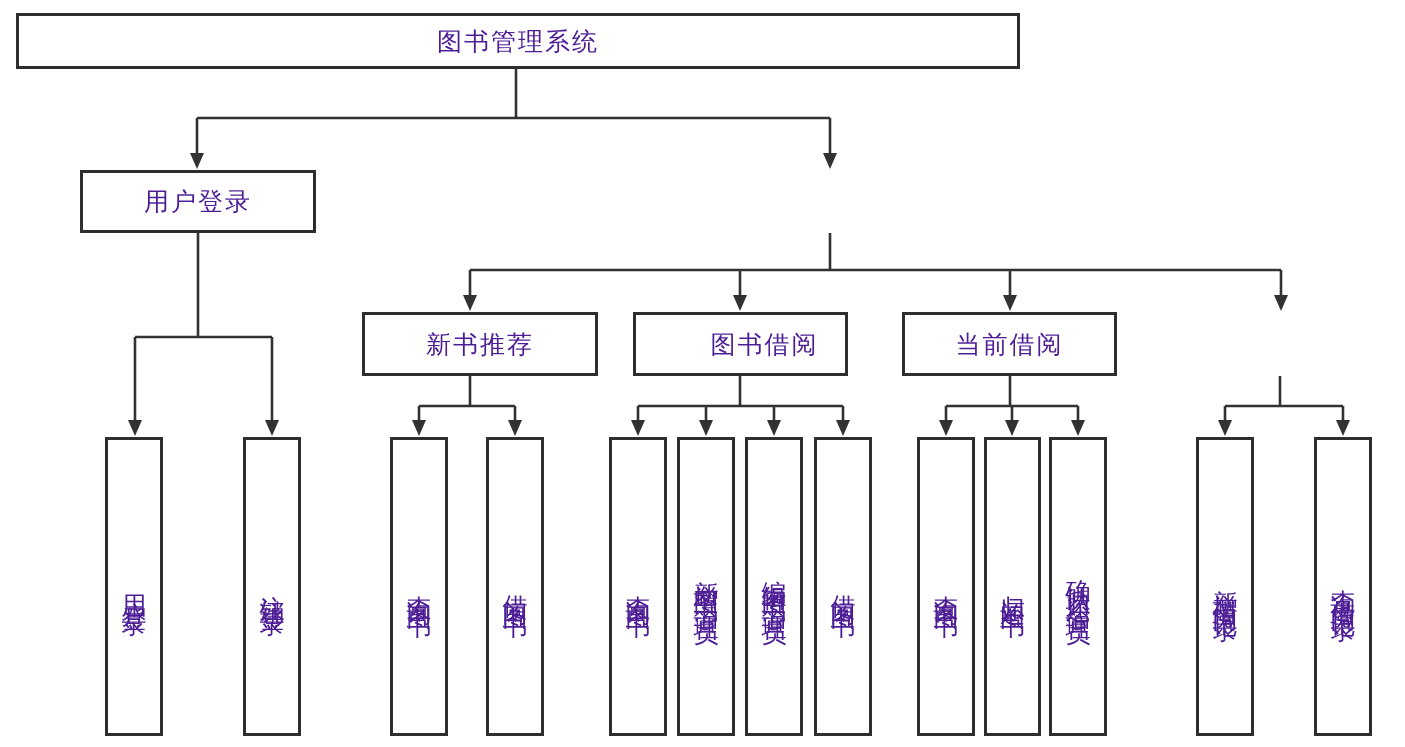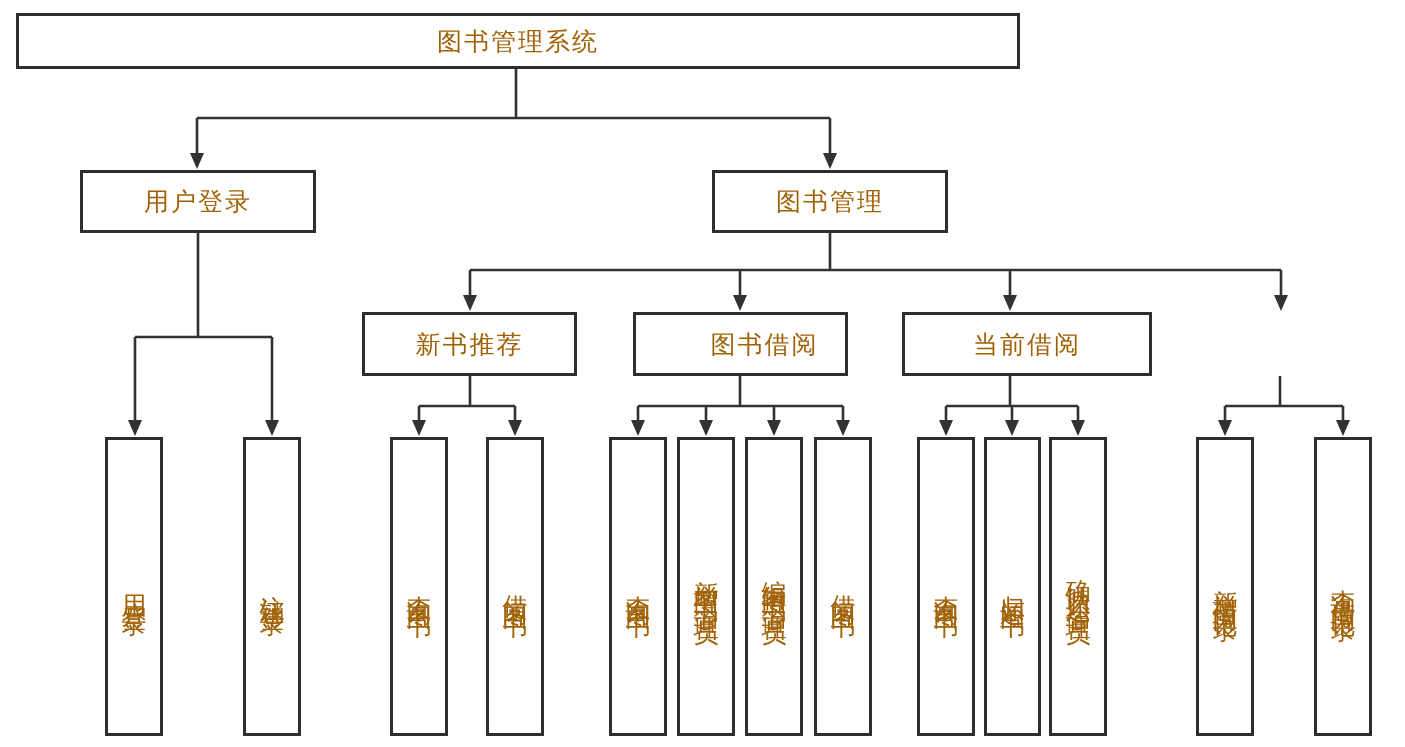--- a/index.html
+++ b/index.html
@@ -12,21 +12,21 @@
   }
   .connectors{position:absolute;left:0;top:0;width:1405px;height:747px;pointer-events:none;}
   .box{
     position:absolute;
     box-sizing:border-box;
     border:3px solid #2e2e2e;
     background:#ffffff;
     display:flex;
     align-items:center;
     justify-content:center;
-    color:#a16207;
+    color:#4c1d95;
   }
   .box.h span{
     font-size:25px;
     letter-spacing:2px;
     white-space:nowrap;
   }
   .box.v span{
     writing-mode:vertical-rl;
     text-orientation:mixed;
     font-size:25px;
@@ -88,31 +88,28 @@
     </g>
   </svg>
 
   <div class="box h" style="left:16px;top:13px;width:1004px;height:56px;">
     <span>图书管理系统</span>
   </div>
 
   <div class="box h" style="left:80px;top:170px;width:236px;height:63px;">
     <span>用户登录</span>
   </div>
-  <div class="box h" style="left:712px;top:170px;width:236px;height:63px;">
-    <span>图书管理</span>
-  </div>
 
-  <div class="box h" style="left:362px;top:312px;width:215px;height:64px;">
+  <div class="box h" style="left:362px;top:312px;width:236px;height:64px;">
     <span>新书推荐</span>
   </div>
   <div class="box h" style="left:633px;top:312px;width:215px;height:64px;padding-left:48px;">
     <span>图书借阅</span>
   </div>
-  <div class="box h" style="left:902px;top:312px;width:250px;height:64px;justify-content:center;">
+  <div class="box h" style="left:902px;top:312px;width:215px;height:64px;justify-content:center;">
     <span>当前借阅</span>
   </div>
 
   <div class="box v" style="left:105px;top:437px;width:58px;height:299px;">
     <span>用户登录</span>
   </div>
   <div class="box v" style="left:243px;top:437px;width:58px;height:299px;">
     <span>注销登录</span>
   </div>
 

